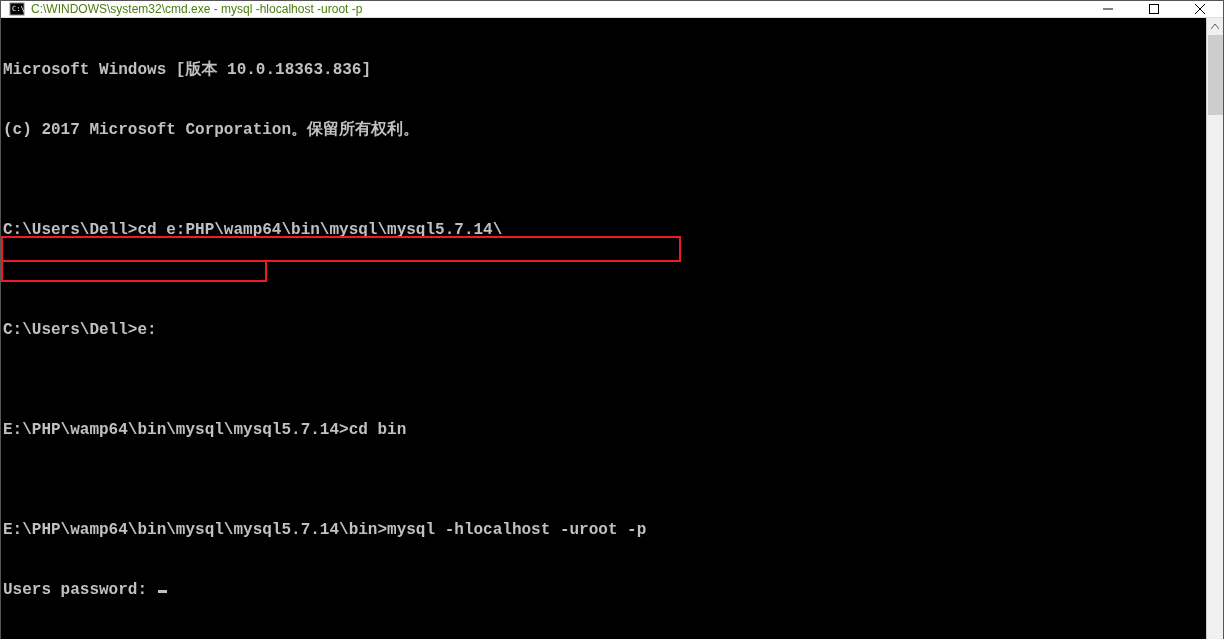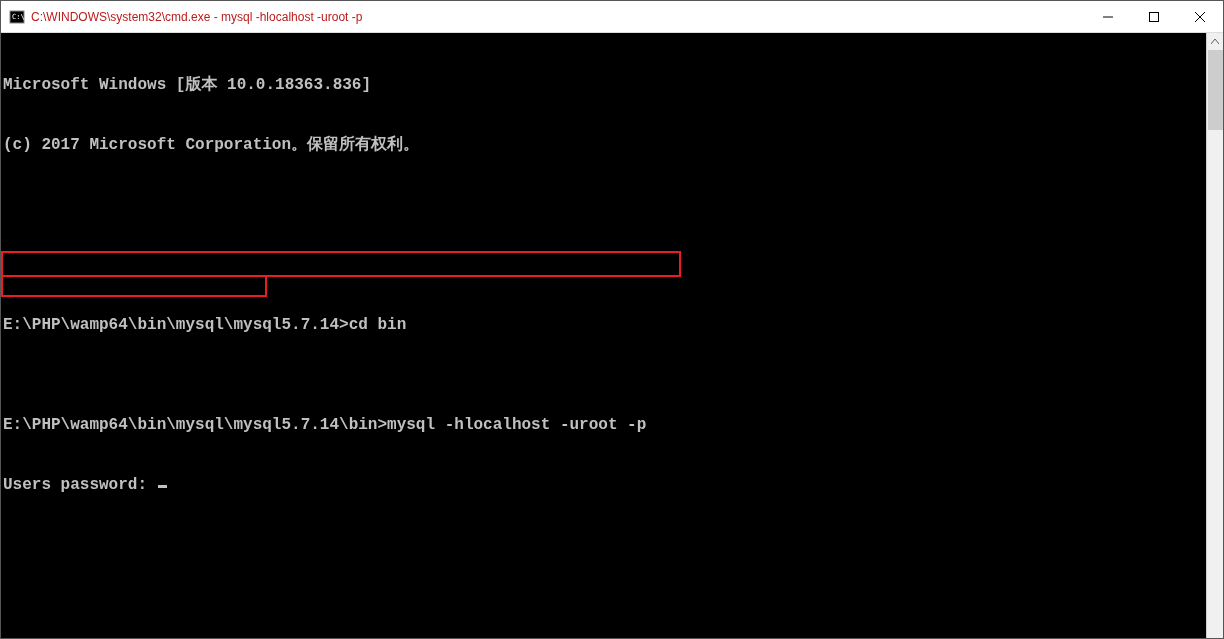--- a/index.html
+++ b/index.html
@@ -35,21 +35,21 @@
       width: 16px;
       height: 16px;
       margin-right: 6px;
       display: inline-flex;
       align-items: center;
       justify-content: center;
     }
     .title-text {
       flex: 1;
       font-size: 12px;
-      color: #b91c1c;
+      color: #4d7c0f;
       white-space: nowrap;
       overflow: hidden;
     }
     .window-controls {
       display: flex;
       height: 100%;
     }
     .win-btn {
       width: 46px;
       height: 100%;
@@ -163,21 +163,23 @@
           </svg>
       </div>
     </div>
   </div>
 
   <div class="terminal-wrap">
     <div class="terminal">
       <span class="term-line">Microsoft Windows [版本 10.0.18363.836]</span>
       <span class="term-line">(c) 2017 Microsoft Corporation。保留所有权利。</span>
       <span class="term-line"></span>
+      <span class="term-line">C:\Users\Dell&gt;cd e:PHP\wamp64\bin\mysql\mysql5.7.14\</span>
       <span class="term-line"></span>
+      <span class="term-line">C:\Users\Dell&gt;e:</span>
       <span class="term-line"></span>
       <span class="term-line">E:\PHP\wamp64\bin\mysql\mysql5.7.14&gt;cd bin</span>
       <span class="term-line"></span>
       <span class="term-line">E:\PHP\wamp64\bin\mysql\mysql5.7.14\bin&gt;mysql -hlocalhost -uroot -p</span>
       <span class="term-line"><span>Users password: </span><span class="cursor-block"></span></span>
 
       <div class="highlight-box hb-top"></div>
       <div class="highlight-box hb-bottom"></div>
     </div>
 

